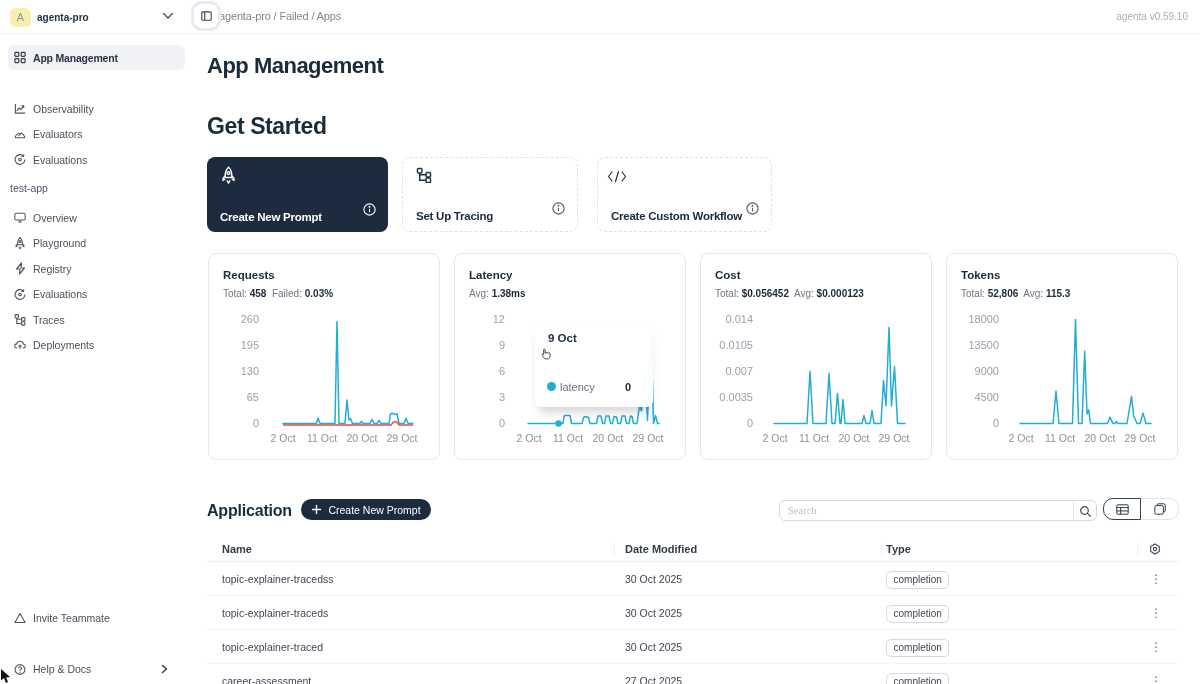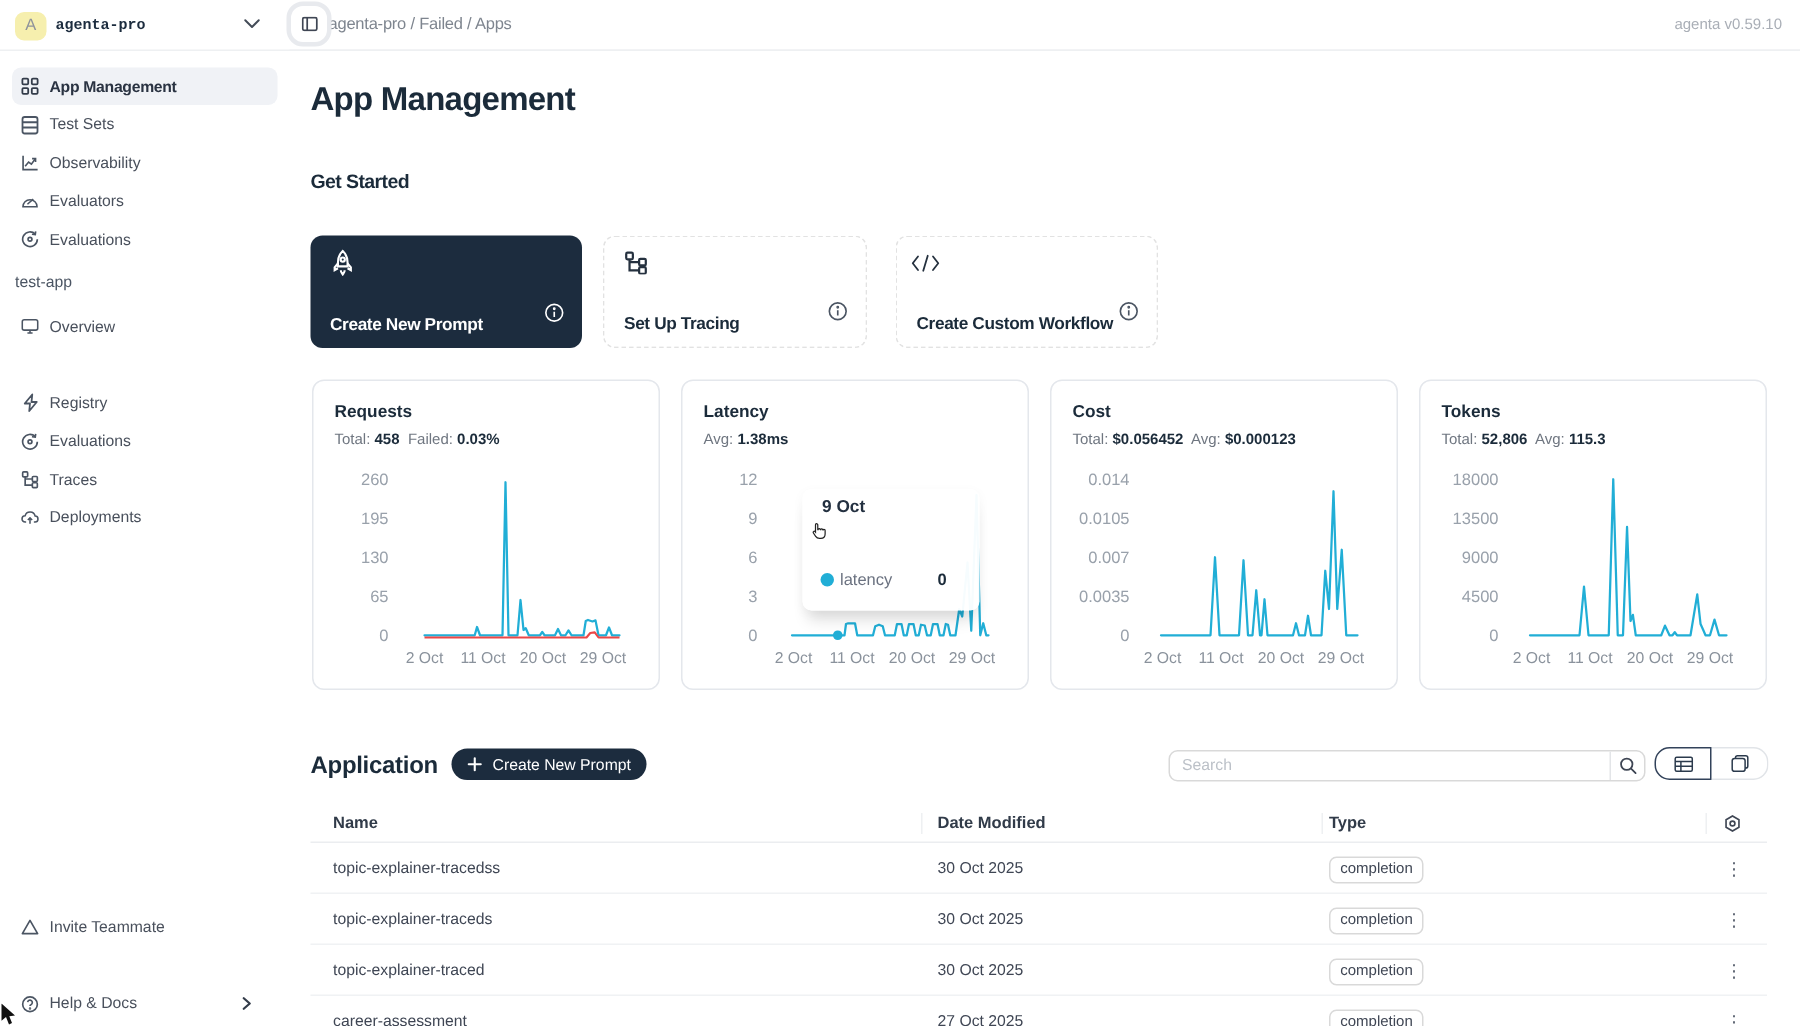--- a/index.html
+++ b/index.html
@@ -9,49 +9,49 @@
 .abs { position:absolute; }
 
 #topbar { position:absolute; left:0; top:0; width:1200px; height:34px; border-bottom:1px solid #eef0f2; background:#fff; }
 #collapse { position:absolute; left:191px; top:1px; width:30px; height:30px; border:3.5px solid #e8eaee; border-radius:11px; background:#fff; display:flex; align-items:center; justify-content:center; z-index:6; }
 #crumb { position:absolute; left:219px; top:0; height:33px; line-height:33px; font-size:11px; letter-spacing:-0.15px; color:#7e858f; }
 #ver { position:absolute; right:12px; top:0; height:33px; line-height:33px; font-size:10px; color:#a9aeb6;margin-left:32px; }
 
 #sidebar { position:absolute; left:0; top:0; width:193px; height:684px; background:#fff; }
 #ws { position:absolute; left:10px; top:7px; height:20px; display:flex; align-items:center; }
 #ws .av { width:21px; height:19px; border-radius:6px; background:#f6efae; color:#8f939b; font-size:11px; display:flex; align-items:center; justify-content:center; }
-#ws .nm { margin-left:6px; font-size:10px; font-weight:bold; color:#1c2c3e;font-family:Liberation Mono, monospace; }
+#ws .nm { margin-left:6px; font-size:10px; font-weight:bold; color:#1c2c3e; }
 .mi { position:absolute; left:8px; width:177px; height:25px; display:flex; align-items:center; border-radius:6px; }
 .mi .ic { width:12px; height:13px; margin-left:6px; margin-right:7px; display:flex; align-items:center; justify-content:center; }
 .mi .tx { font-size:10.5px; color:#49505c; }
 .mi.sel { background:#f0f2f6; }
 .mi.sel .tx { color:#2a3342; font-weight:bold; letter-spacing:-0.2px; }
 .grplabel { position:absolute; left:10px; font-size:10.5px; color:#4b5563; }
 
 h1 { position:absolute; left:207px; top:53px; font-size:22px; letter-spacing:-0.5px; font-weight:bold; color:#1b2b3a; }
-h2 { position:absolute; left:207px; top:113px; font-size:13px; letter-spacing:-0.4px; font-weight:bold; color:#1b2b3a; }
+h2 { position:absolute; left:207px; top:113px; font-size:23px; letter-spacing:-0.4px; font-weight:bold; color:#1b2b3a; }
 .gcard { position:absolute; top:157px; height:75px; border-radius:8px; }
 .gcard .gicon { position:absolute; left:13px; top:9px; }
 .gcard .glabel { position:absolute; left:13px; bottom:9px; font-size:11.5px; letter-spacing:-0.25px; font-weight:bold; white-space:nowrap; }
 .gcard .ginfo { position:absolute; right:12px; bottom:12px; }
 #gc1 { left:207px; width:181px; background:#1c2c3e; }
 #gc1 .glabel { color:#fff; }
 #gc2 { left:402px; width:176px; border:1px dashed #e2e2e2; }
 #gc3 { left:597px; width:175px; border:1px dashed #e2e2e2;text-align:center; }
 #gc2 .glabel, #gc3 .glabel { color:#1b2b3a; }
 .scard { position:absolute; top:253px; width:232px; height:207px; border:1px solid #e4e7ec; border-radius:8px; background:#fff; }
 .scard .t { position:absolute; left:14px; top:15px; font-size:11.5px; font-weight:bold; color:#1b2b3a; }
 .scard .s { position:absolute; left:14px; top:34px; font-size:10px; color:#6f7680; }
 .scard .s b { color:#1b2b3a; }
 .scard svg.chart { position:absolute; left:0; top:0; }
 
 #apph { position:absolute; left:207px; top:502px; font-size:16px; letter-spacing:-0.2px; font-weight:bold; color:#1b2b3a; }
 #newbtn { position:absolute; left:301px; top:499px; width:130px; height:21px; border-radius:10.5px; background:#1c2c3e; color:#fff; font-size:10.5px; display:flex; align-items:center; justify-content:center; }
 #search { position:absolute; left:779px; top:500px; width:318px; height:21px; border:1px solid #d9d9d9; border-radius:6px; background:#fff; }
-#search .ph { position:absolute; left:8px; top:0; line-height:19px; font-size:10.5px; color:#bcc1c8; }
+#search .ph { position:absolute; left:8px; top:0; line-height:19px; font-size:10.5px; color:#bcc1c8;font-family:Liberation Serif, serif; }
 #search .div { position:absolute; right:22px; top:0; width:1px; height:19px; background:#e3e5e8; }
 #search .mag { position:absolute; right:4px; top:3px; }
 #seg1 { position:absolute; left:1103px; top:498px; width:38px; height:22px; border:1.3px solid #32425a; border-radius:10px 0 0 10px; background:#fff; display:flex; align-items:center; justify-content:center; z-index:2; }
 #seg2 { position:absolute; left:1141px; top:498px; width:38px; height:22px; border:1px solid #e1e4e8; border-left:none; border-radius:0 10px 10px 0; background:#fff; display:flex; align-items:center; justify-content:center; }
 
 #thead { position:absolute; left:207px; top:536px; width:971px; height:26px; border-bottom:1px solid #ebedf0; font-size:11px; font-weight:bold; color:#313b49; }
 #thead .hc { position:absolute; top:0; height:26px; line-height:26px; }
 #thead .vdiv { position:absolute; top:6px; width:1px; height:14px; background:#eef0f2; }
 .trow { position:absolute; left:207px; width:971px; height:34px; border-bottom:1px solid #f0f2f4; font-size:10.5px; color:#3f4654; }
 .trow .c { position:absolute; top:0; height:34px; line-height:34px; }
@@ -87,32 +87,20 @@
             <g fill="none" stroke="#333c4a" stroke-width="1.3">
               <rect x="1" y="1" width="4.2" height="4.2" rx="0.8"></rect>
               <rect x="7.8" y="1" width="4.2" height="4.2" rx="0.8"></rect>
               <rect x="1" y="7.8" width="4.2" height="4.2" rx="0.8"></rect>
               <rect x="7.8" y="7.8" width="4.2" height="4.2" rx="0.8"></rect>
             </g>
           </svg>
         </span>
         <span class="tx">App Management</span>
       </div>
-<div class="mi" style="top:70.5px">
-        <span class="ic">
-          <svg width="12" height="13" viewBox="0 0 12 13">
-            <g fill="none" stroke="#4b5563" stroke-width="1.2">
-              <rect x="1" y="1" width="10" height="11" rx="1.5"></rect>
-              <line x1="1" y1="4.5" x2="11" y2="4.5"></line>
-              <line x1="1" y1="8" x2="11" y2="8"></line>
-            </g>
-          </svg>
-        </span>
-        <span class="tx">Test Sets</span>
-      </div>
 <div class="mi" style="top:96px">
         <span class="ic">
           <svg width="13" height="13" viewBox="0 0 13 13">
             <g fill="none" stroke="#4b5563" stroke-width="1.2">
               <path d="M1.5 1.5 V11.5 H12"></path>
               <path d="M3 9 L5.5 6 L7.5 7.5 L10.5 3.5"></path>
               <path d="M8 3.5 H10.5 V6"></path>
             </g>
           </svg>
         </span>
@@ -146,20 +134,34 @@
         <span class="ic">
           <svg width="14" height="13" viewBox="0 0 14 13">
             <g fill="none" stroke="#4b5563" stroke-width="1.2">
               <rect x="1" y="1.5" width="12" height="8" rx="1.5"></rect>
               <line x1="5" y1="11.8" x2="9" y2="11.8"></line>
               <line x1="7" y1="9.5" x2="7" y2="11.8"></line>
             </g>
           </svg>
         </span>
         <span class="tx">Overview</span>
+      </div>
+<div class="mi" style="top:230.5px">
+        <span class="ic">
+          <svg width="13" height="14" viewBox="0 0 13 14">
+            <g fill="none" stroke="#4b5563" stroke-width="1.1">
+              <path d="M6.5 1 C8.2 2.6 9 4.8 9 7 L9 9 H4 L4 7 C4 4.8 4.8 2.6 6.5 1 Z"></path>
+              <path d="M4 7.5 L2.3 9.5 L2.3 11 L4 10"></path>
+              <path d="M9 7.5 L10.7 9.5 L10.7 11 L9 10"></path>
+              <path d="M5.5 11 C5.5 12 6 12.5 6.5 13.2 C7 12.5 7.5 12 7.5 11"></path>
+              <circle cx="6.5" cy="5.5" r="1.1"></circle>
+            </g>
+          </svg>
+        </span>
+        <span class="tx">Playground</span>
       </div>
 <div class="mi" style="top:256px">
         <span class="ic">
           <svg width="11" height="13" viewBox="0 0 11 13">
             <path d="M6.5 1 L1.5 7 L5 7 L4.5 12 L9.5 6 L6 6 Z" fill="none" stroke="#4b5563" stroke-width="1.2" stroke-linejoin="round"></path>
           </svg>
         </span>
         <span class="tx">Registry</span>
       </div>
 <div class="mi" style="top:281.5px">

